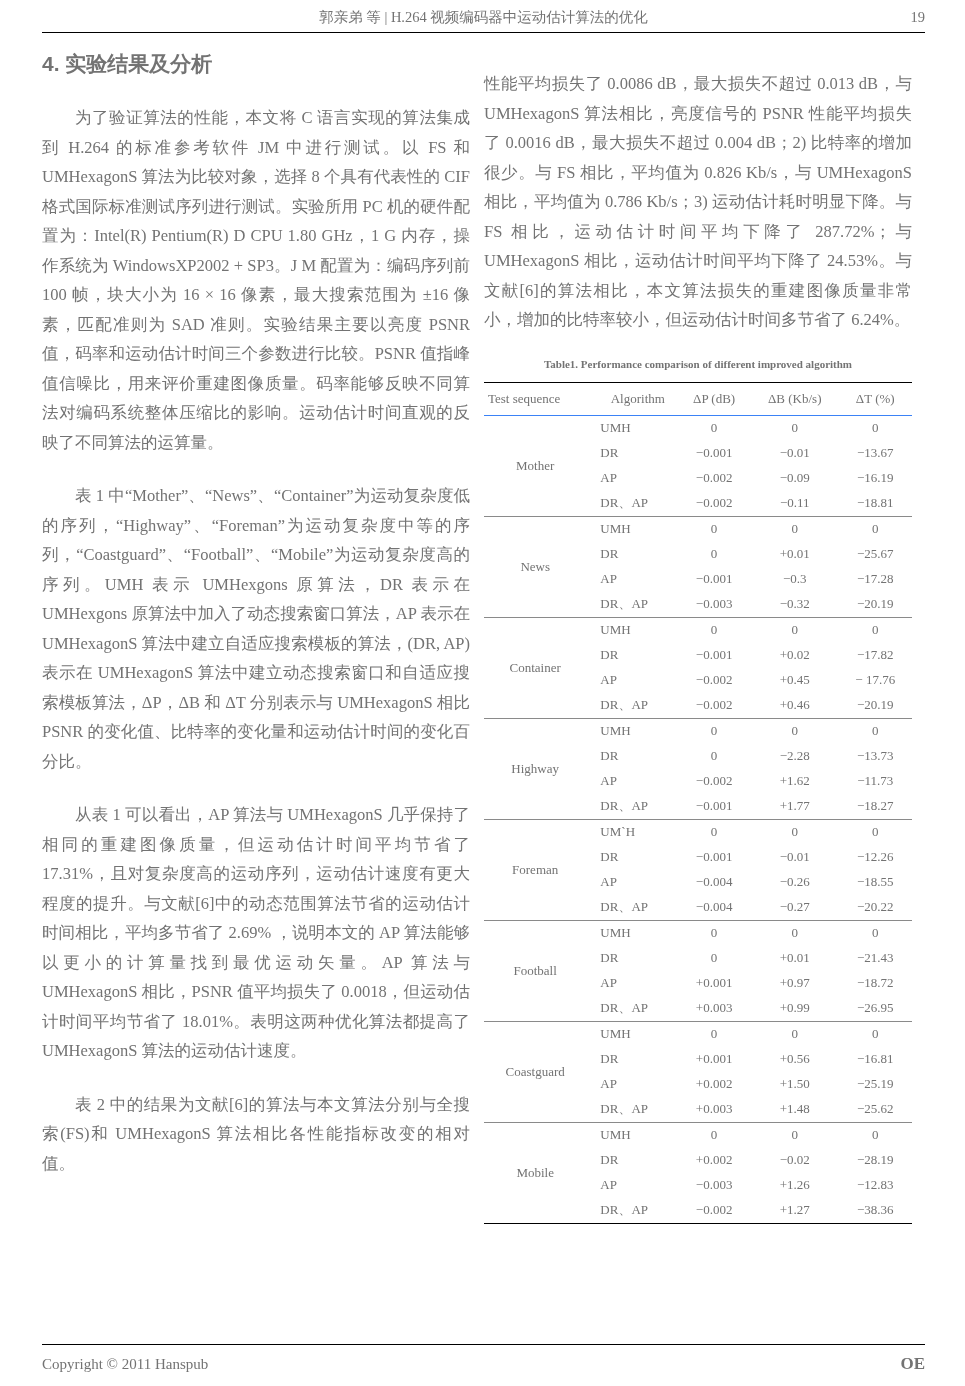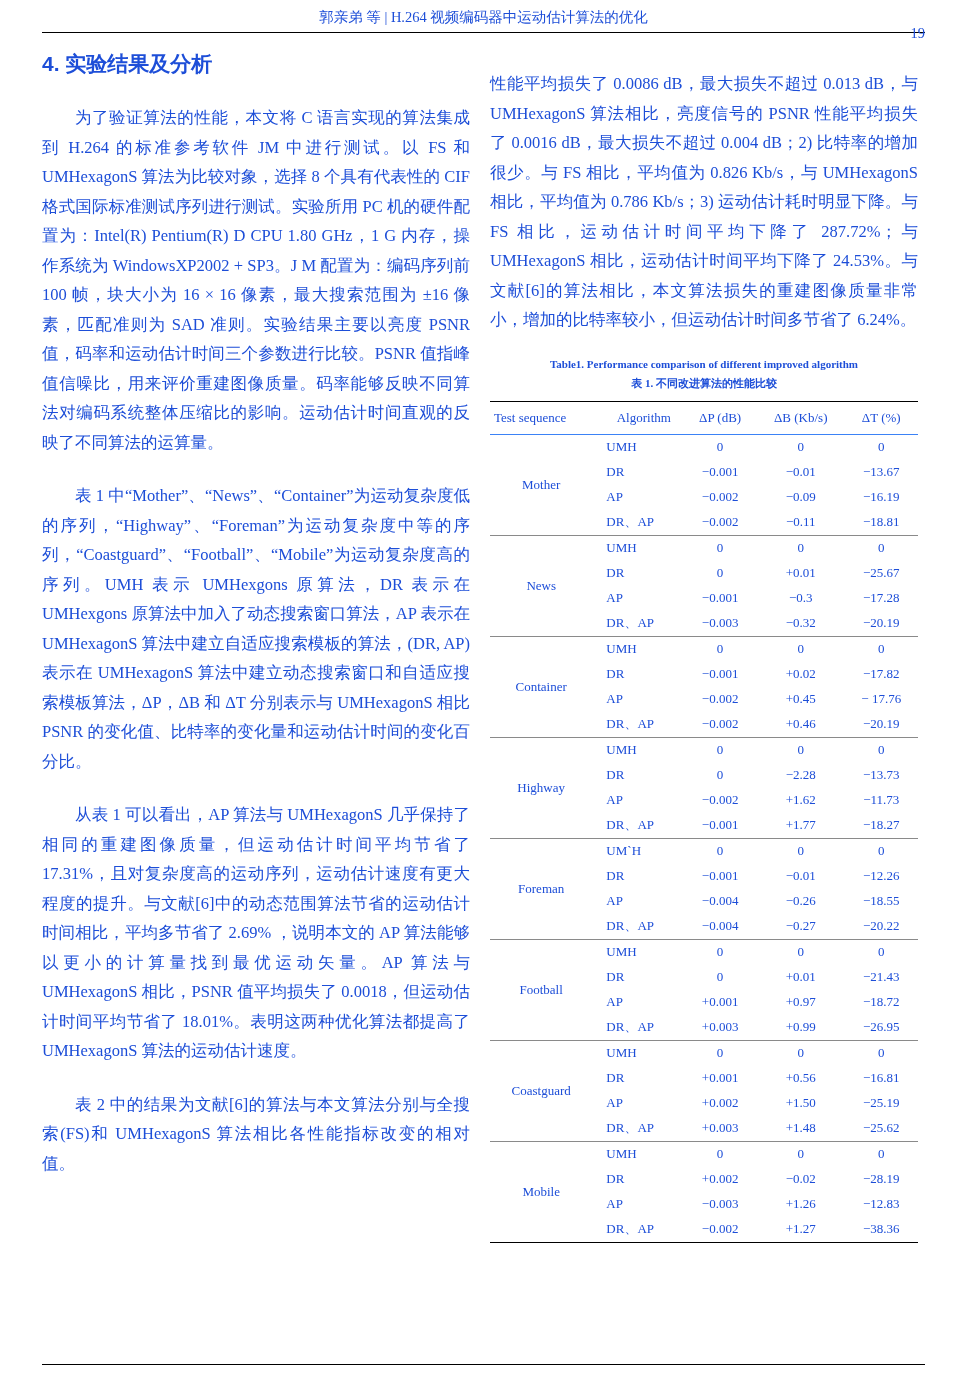--- a/index.html
+++ b/index.html
@@ -2,41 +2,41 @@
 <html><head>
 <meta charset="utf-8">
 <style>
   * { margin:0; padding:0; box-sizing:border-box; }
   html,body { background:#ffffff; }
   .page {
     position:relative;
     width:965px; height:1386px;
     margin:0 auto;
     background:#ffffff;
-    color:#1d4ed8;
+    color:#737373;
     font-family:"Liberation Serif","DejaVu Serif",serif;
     padding:6px 40px 0 42px;
     overflow:hidden;
   }
   
   .running-head {
     position:relative;
     text-align:center;
     font-size:14.5px;
     line-height:22px;
     padding-bottom:4px;
   }
   .running-head .pageno {
-    position:absolute; right:0; top:16px;
+    position:absolute; right:0; top:0;
     font-size:14.5px;
   }
   .head-rule { border:none; border-top:1.5px solid #000; height:0; }
 
   
-  .columns { display:flex; gap:20px; margin-top:12px; }
+  .columns { display:flex; gap:14px; margin-top:12px; }
   .col {
     width:428px;
     font-size:16.5px;
     line-height:29.5px;
     text-align:justify;
     text-justify:inter-ideograph;
   }
   .col p { text-indent:2em;margin-top:24px; }
   .col p.noindent { text-indent:0; }
   h1.section {
@@ -109,21 +109,20 @@
       <p>表 1 中“Mother”、“News”、“Container”为运动复杂度低的序列，“Highway”、“Foreman”为运动复杂度中等的序列，“Coastguard”、“Football”、“Mobile”为运动复杂度高的序列。UMH 表示 UMHexgons 原算法，DR 表示在 UMHexgons 原算法中加入了动态搜索窗口算法，AP 表示在 UMHexagonS 算法中建立自适应搜索模板的算法，(DR, AP)表示在 UMHexagonS 算法中建立动态搜索窗口和自适应搜索模板算法，ΔP，ΔB 和 ΔT 分别表示与 UMHexagonS 相比 PSNR 的变化值、比特率的变化量和运动估计时间的变化百分比。</p>
       <p>从表 1 可以看出，AP 算法与 UMHexagonS 几乎保持了相同的重建图像质量，但运动估计时间平均节省了 17.31%，且对复杂度高的运动序列，运动估计速度有更大程度的提升。与文献[6]中的动态范围算法节省的运动估计时间相比，平均多节省了 2.69% ，说明本文的 AP 算法能够以更小的计算量找到最优运动矢量。AP 算法与 UMHexagonS 相比，PSNR 值平均损失了 0.0018，但运动估计时间平均节省了 18.01%。表明这两种优化算法都提高了 UMHexagonS 算法的运动估计速度。</p>
       <p>表 2 中的结果为文献[6]的算法与本文算法分别与全搜索(FS)和 UMHexagonS 算法相比各性能指标改变的相对值。</p>
     </section>
 
     <section class="col">
       <p class="noindent">性能平均损失了 0.0086 dB，最大损失不超过 0.013 dB，与 UMHexagonS 算法相比，亮度信号的 PSNR 性能平均损失了 0.0016 dB，最大损失不超过 0.004 dB；2) 比特率的增加很少。与 FS 相比，平均值为 0.826 Kb/s，与 UMHexagonS 相比，平均值为 0.786 Kb/s；3) 运动估计耗时明显下降。与 FS 相比，运动估计时间平均下降了 287.72%；与 UMHexagonS 相比，运动估计时间平均下降了 24.53%。与文献[6]的算法相比，本文算法损失的重建图像质量非常小，增加的比特率较小，但运动估计时间多节省了 6.24%。</p>
 
       <div class="table-caption">
         <div>Table1. Performance comparison of different improved algorithm</div>
-        <div>表 1.  不同改进算法的性能比较</div>
       </div>
 
       <table class="results">
         <thead>
           <tr>
               <th class="c0">Test sequence</th>
               <th class="c1">Algorithm</th>
               <th class="c2">ΔP (dB)</th>
               <th class="c3">ΔB (Kb/s)</th>
               <th class="c4">ΔT (%)</th>
@@ -331,15 +330,19 @@
               <td class="num">−38.36</td>
             </tr>
           </tbody>
       </table>
     </section>
 
   </div>
 
   <div class="page-footer">
     <hr class="foot-rule">
+    <div class="foot-row">
+      <span>Copyright © 2011 Hanspub</span>
+      <span class="journal">OE</span>
+    </div>
   </div>
 
 </div>
 
 </body></html>

